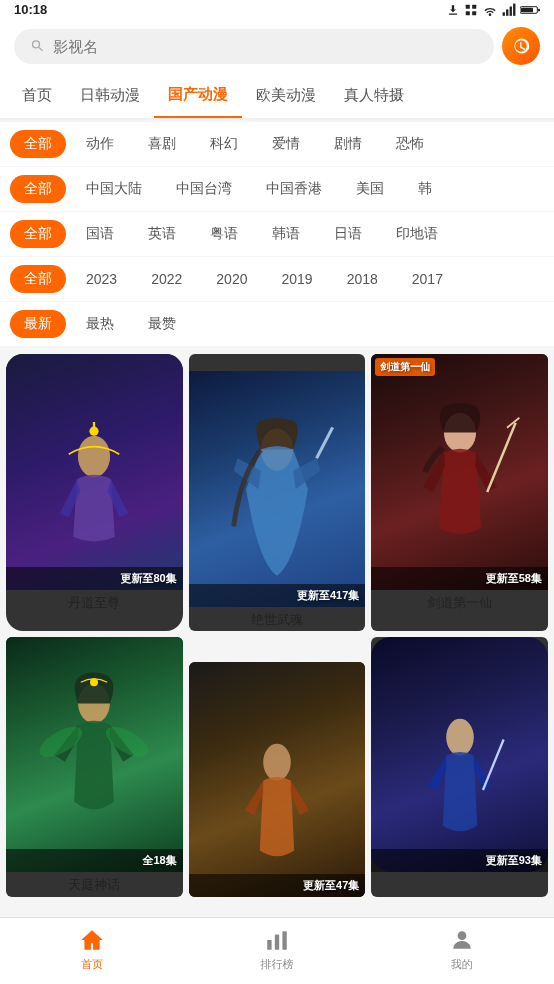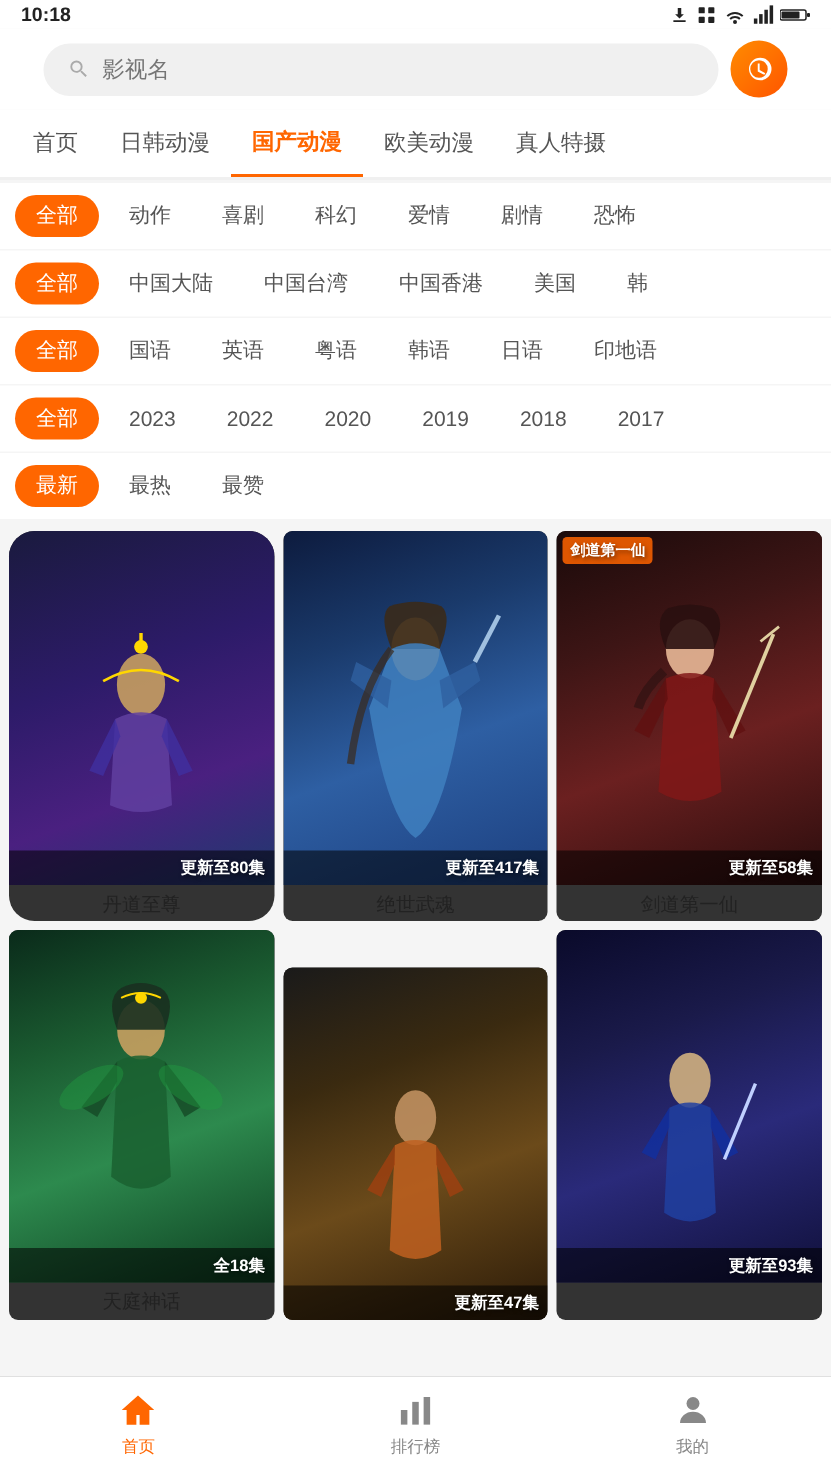--- a/index.html
+++ b/index.html
@@ -22,21 +22,21 @@
       padding: 2px 14px;
       font-size: 13px;
       font-weight: 600;
     }
     .status-bar-left { display: flex; align-items: center; gap: 4px; }
     .status-bar-right { display: flex; align-items: center; gap: 4px; }
 
     
     .search-area {
       background: #fff;
-      padding: 8px 29px;
+      padding: 8px 14px;
       display: flex;
       align-items: center;
       gap: 8px;
     }
     .search-input-wrapper {
       flex: 1;
       background: #f0f0f0;
       border-radius: 22px;
       display: flex;
       align-items: center;
@@ -187,36 +187,38 @@
       position: relative;
     }
 
     
     .card-bg-1 {
       background: linear-gradient(160deg, #1a1a3e 0%, #2d1b69 40%, #4a2080 70%, #1e3a6e 100%);
     }
     
     .card-bg-2 {
       background: linear-gradient(160deg, #0d1b3e 0%, #1a3a6b 30%, #2e5fa3 60%, #1d4080 100%);
+      margin-top: 17px;
     }
     
     .card-bg-3 {
       background: linear-gradient(160deg, #1a0a0a 0%, #3d1515 30%, #6b2020 60%, #2a0d0d 100%);
     }
     
     .card-bg-4 {
       background: linear-gradient(160deg, #0a2a1a 0%, #1a5a30 30%, #2d8a4e 60%, #0d3d20 100%);
     }
     
     .card-bg-5 {
       background: linear-gradient(160deg, #1a1a1a 0%, #3a2a10 30%, #6b4a1a 60%, #2a1a08 100%);
     }
     
     .card-bg-6 {
       background: linear-gradient(160deg, #0a0a2a 0%, #1a1a4a 30%, #2a2a7a 60%, #10103a 100%);
+      border-radius: 20px;
     }
 
     
     .bottom-nav {
       position: fixed;
       bottom: 0;
       left: 0;
       width: 554px;
       background: #fff;
       border-top: 1px solid #e0e0e0;

